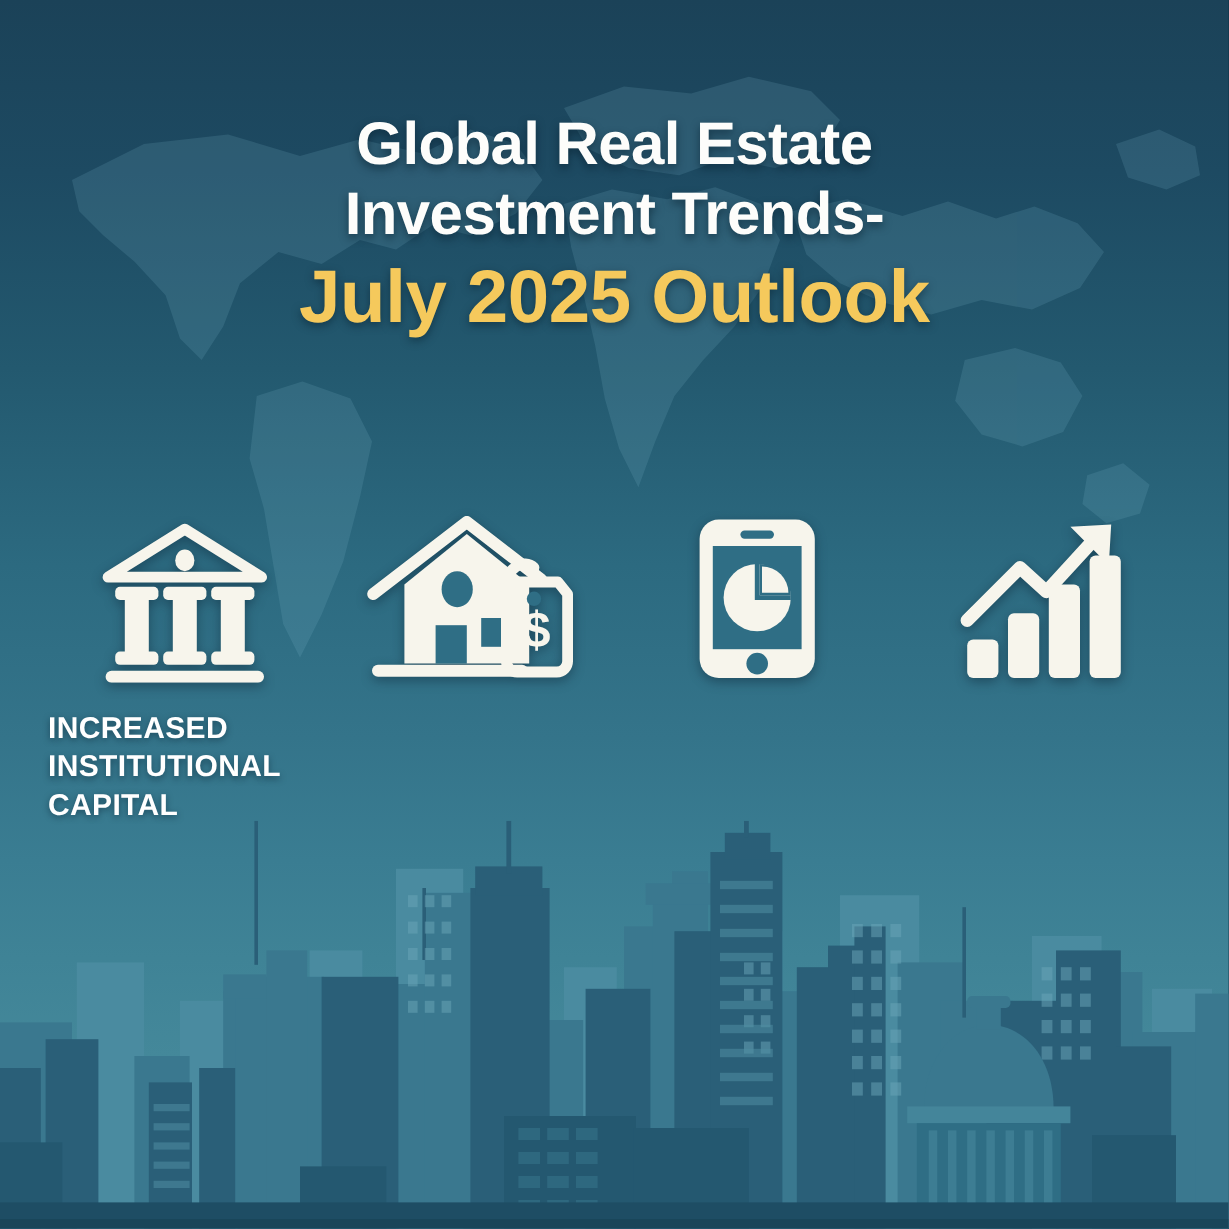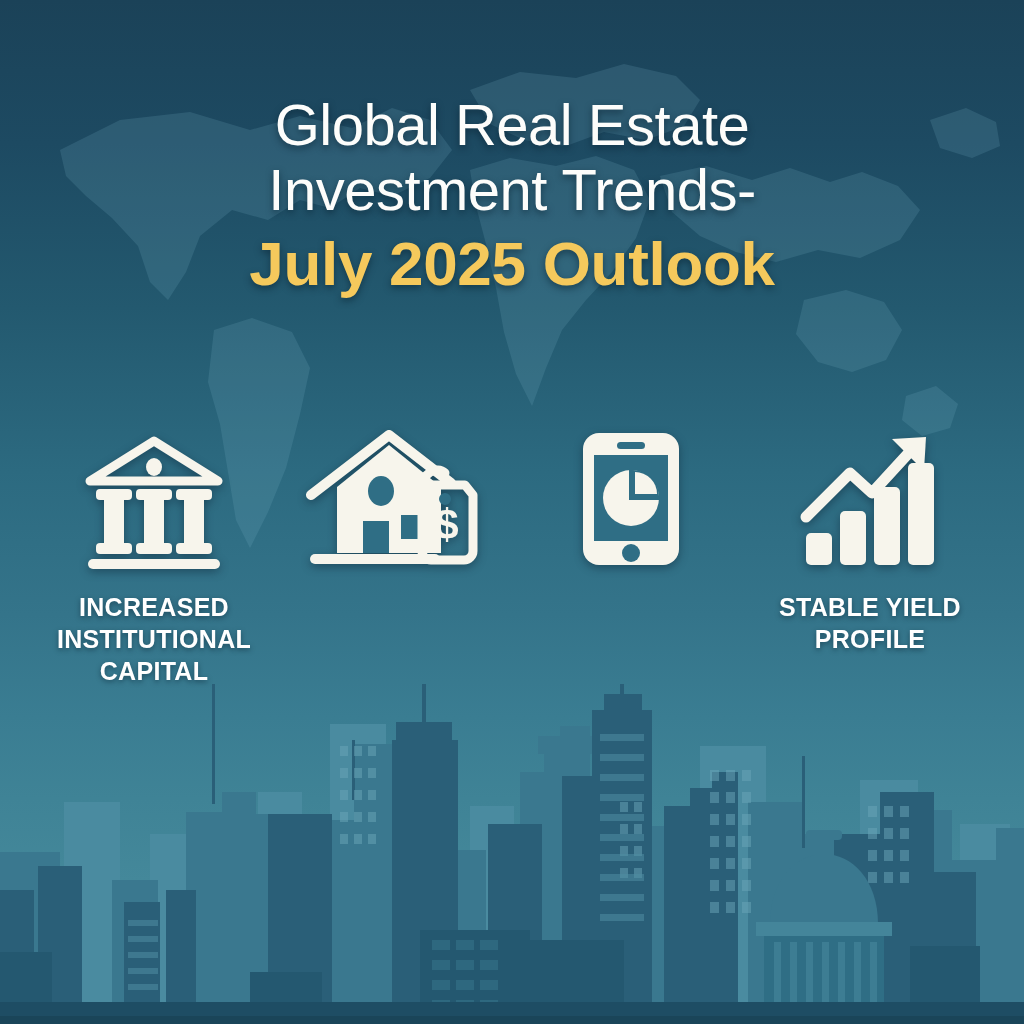--- a/index.html
+++ b/index.html
@@ -39,22 +39,22 @@
   .headline {
     position: absolute;
     left: 0; right: 0;
     top: 96px;
     text-align: center;
     padding: 0 40px;
     box-sizing: border-box;
   }
   .title-line {
     color: #fdfdfb;
-    font-size: 58px;
-    font-weight: normal;
+    font-size: 50px;
+    font-weight: bold;
     line-height: 0.99;
     letter-spacing: -0.5px;
     text-shadow: 0 3px 7px rgba(6,28,42,.55);
     white-space: nowrap;
   }
   .title-line + .title-line { margin-top: 8px; }
   .subtitle {
     color: #f5c95c;
     font-size: 62px;
     font-weight: bold;
@@ -89,21 +89,20 @@
     filter: drop-shadow(0 3px 5px rgba(8,32,48,.45));
   }
   .feature .icon-wrap svg { display: block; }
   .feature .label {
     margin-top: 22px;
     color: #ffffff;
     font-size: 25px;
     font-weight: bold;
     line-height: 1.28;
     letter-spacing: 0.3px;
-    text-align: center;
     text-transform: uppercase;
     text-shadow: 0 2px 5px rgba(8,32,48,.5);
   }
 
   
   .skyline {
     position: absolute;
     left: 0; bottom: 0;
     width: 1024px; height: 340px;
     pointer-events: none;
@@ -207,21 +206,20 @@
             <rect x="40" y="80" width="26" height="54" rx="5"></rect>
             <rect x="74" y="56" width="26" height="78" rx="5"></rect>
             <rect x="108" y="32" width="26" height="102" rx="5"></rect>
           </g>
           <g fill="none" stroke="#f7f5ec" stroke-width="11" stroke-linecap="round" stroke-linejoin="round">
             <path d="M6 86 L50 42 L72 62 L116 14"></path>
           </g>
           <path d="M92 8 L126 6 L124 40 L112 28 L104 20 Z" fill="#f7f5ec"></path>
         </svg>
       </div>
-      <div class="label">STABLE YIELD PROFILE</div>
     </div>
 
   </div>
 
   <svg class="skyline" viewBox="0 0 1024 340" preserveAspectRatio="none" aria-hidden="true">
 
     <g fill="#4a8ba0">
       <rect x="64" y="118" width="56" height="222"></rect>
       <rect x="150" y="150" width="48" height="190"></rect>
       <rect x="330" y="40" width="56" height="300"></rect>

